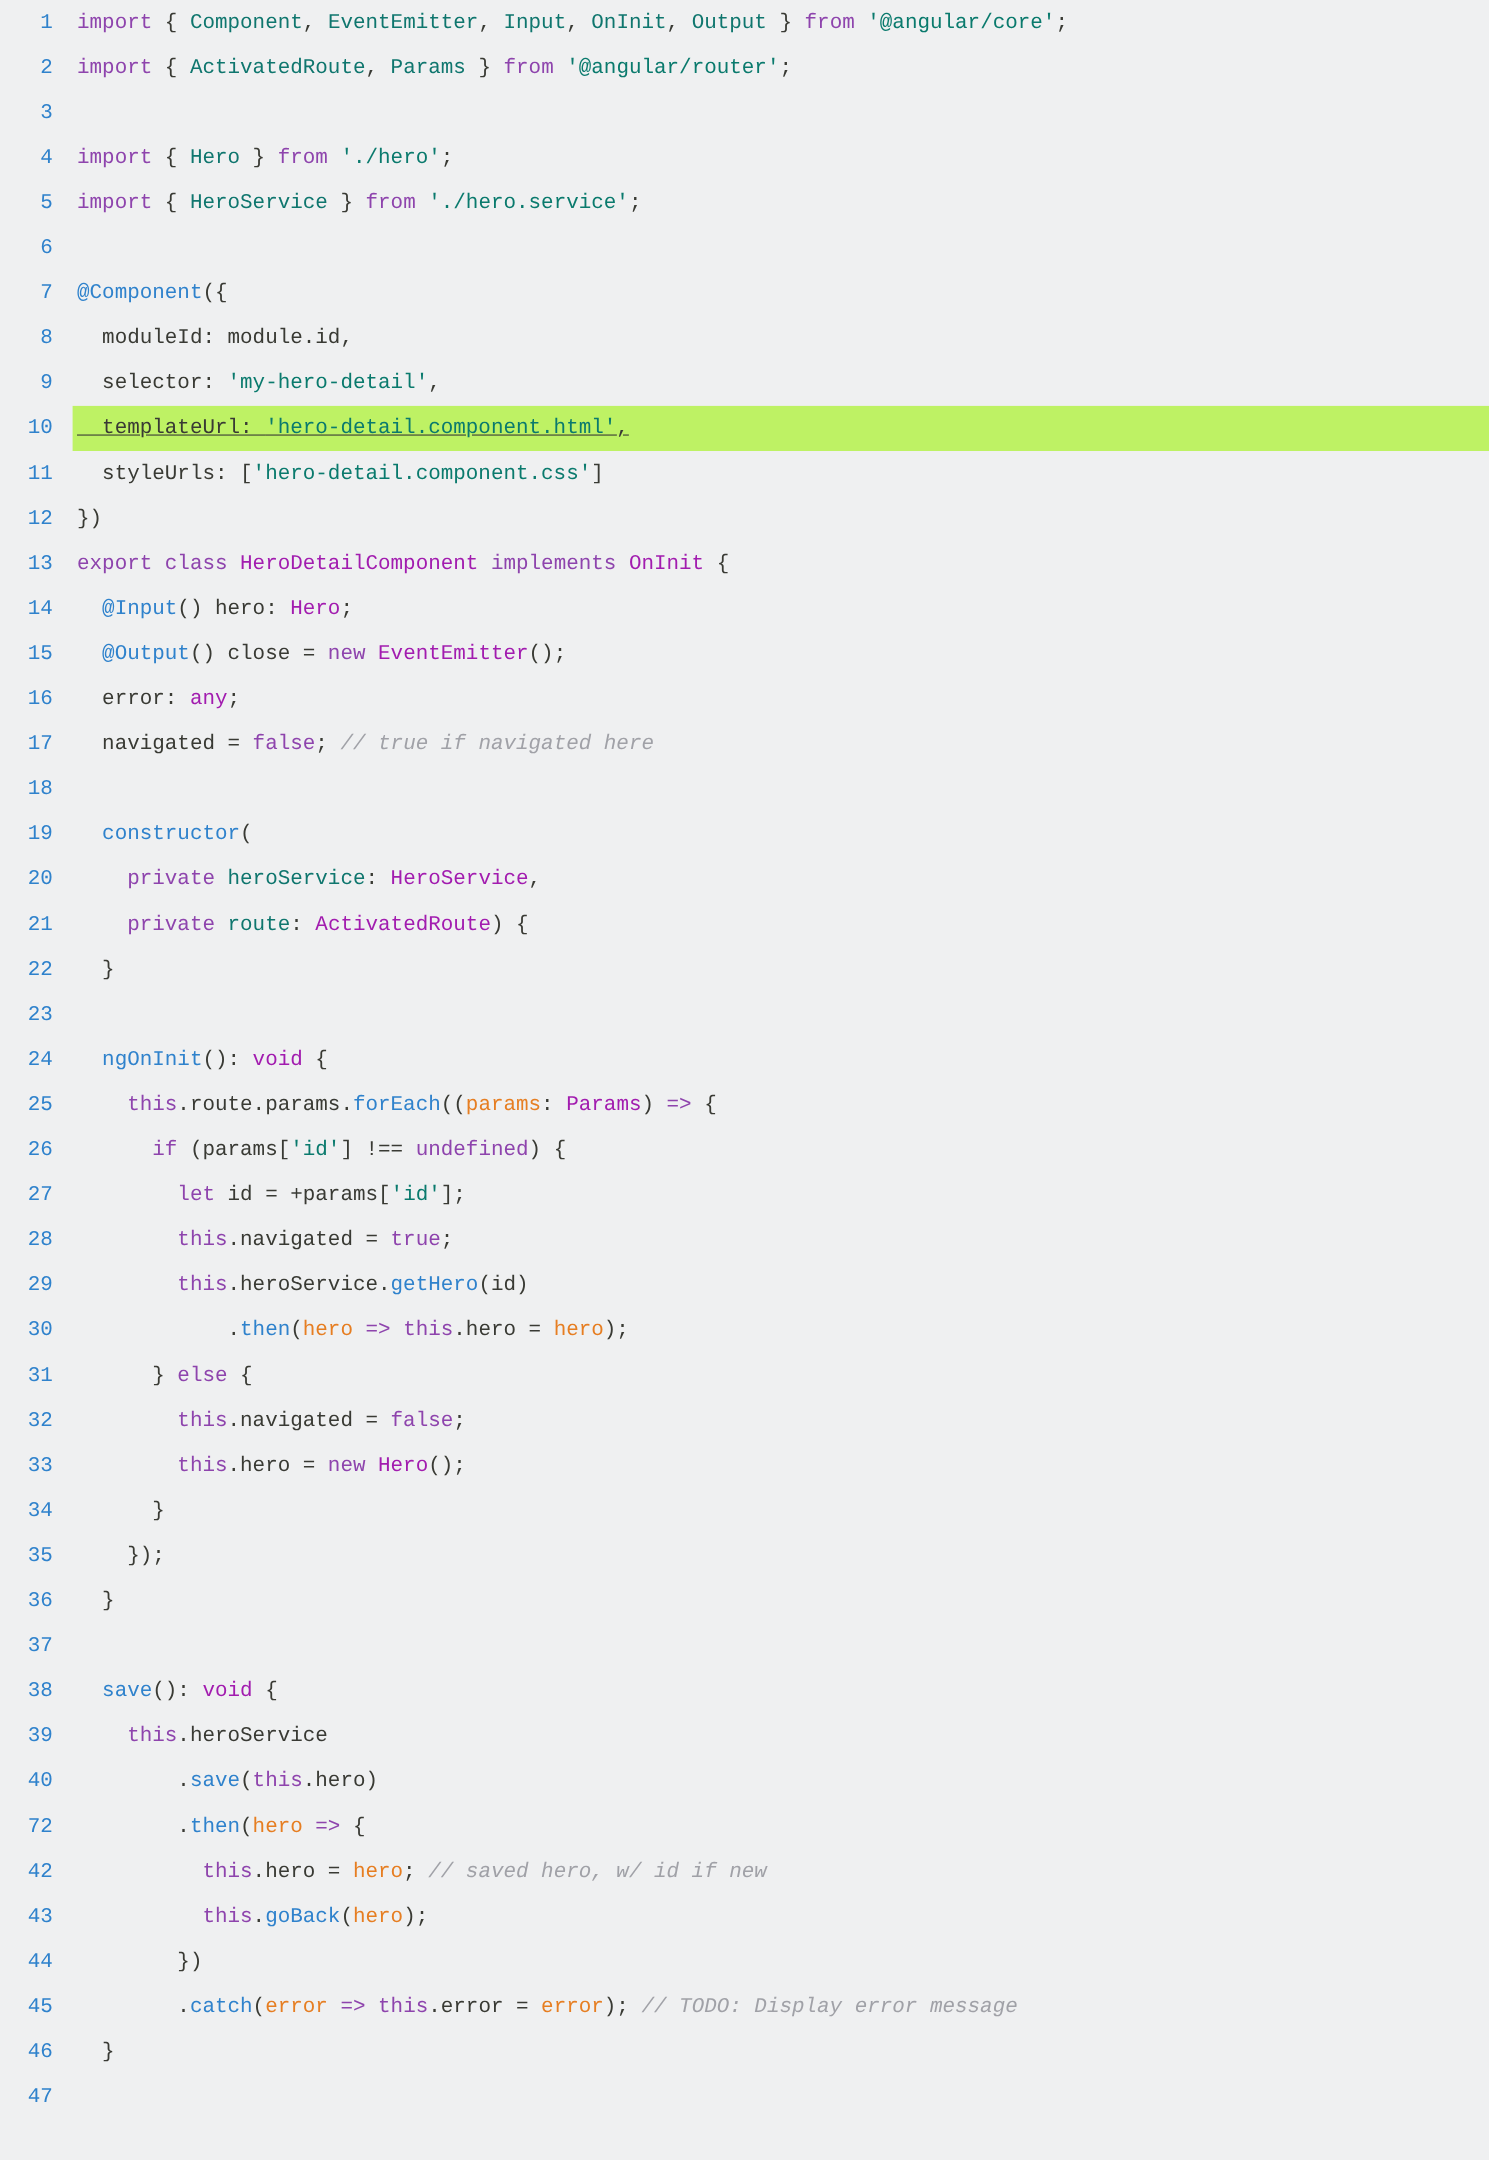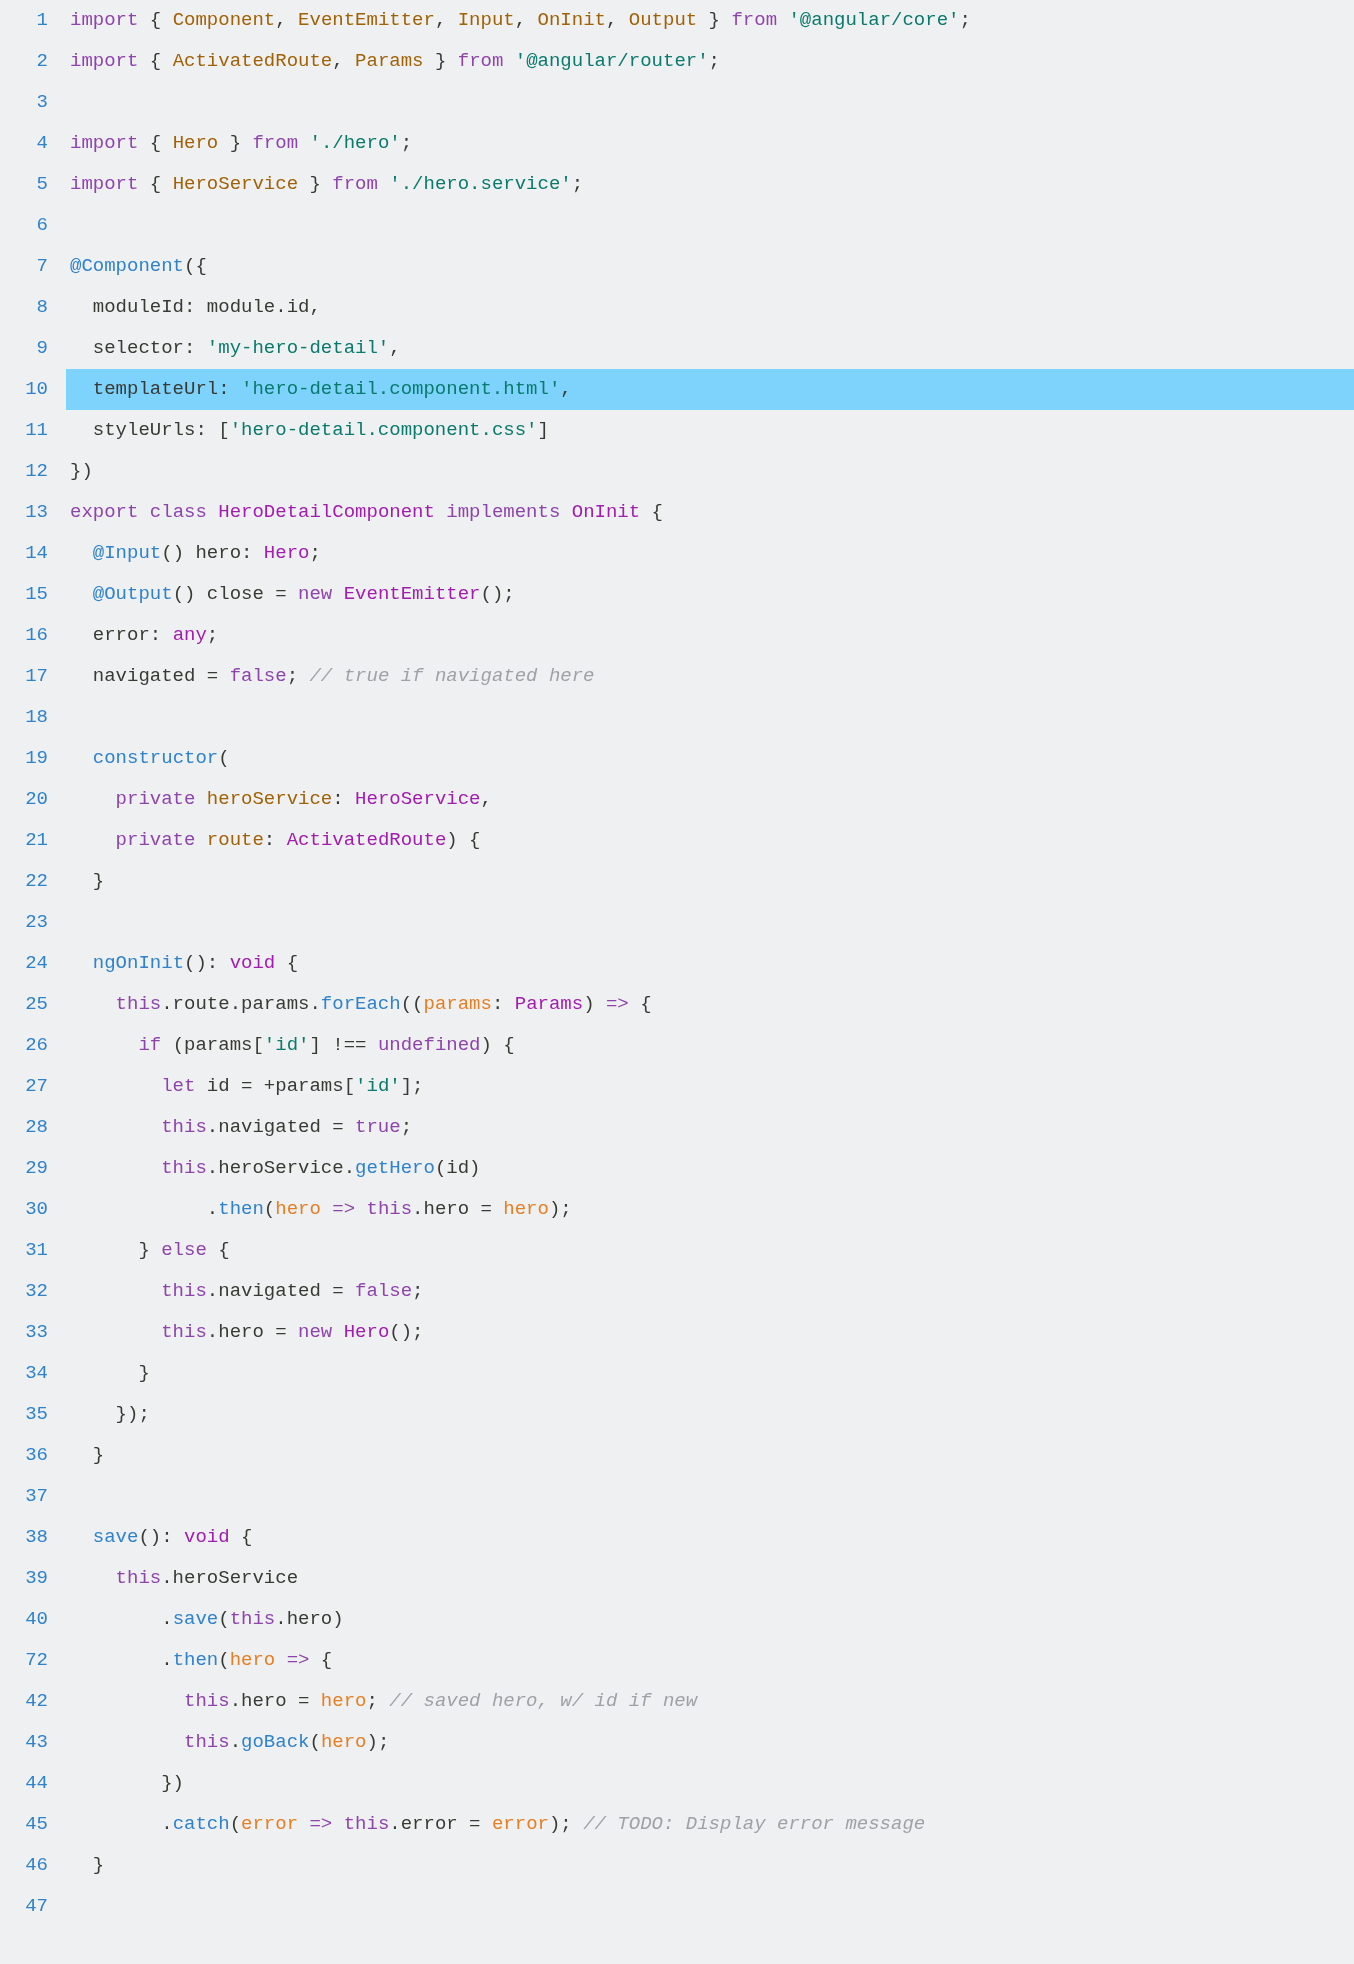--- a/index.html
+++ b/index.html
@@ -26,26 +26,27 @@
   .gutter div { height: 41px; }
   .code {
     flex: 1 1 auto;
     white-space: pre;
   }
   .code .line {
     height: 41px;
     padding-left: 4px;
   }
   .code .line.hl {
-    background: #7dd3fc;
+    background: #bef264;
+    text-decoration: underline;
   }
 
   
   .kw   { color: #8e44ad; }  
-  .decl { color: #a16207; }  
+  .decl { color: #0f766e; }  
   .str  { color: #0a7a6d; }  
   .deco { color: #2f82cc; }  
   .type { color: #a21caf; }  
   .fn   { color: #2f82cc; }  
   .bool { color: #8e44ad; }  
   .this { color: #8e44ad; }
   .param{ color: #e67e22; }
   .cmt  { color: #a0a1a7; font-style: italic; }
   .plain{ color: #393a34; }
 </style>

